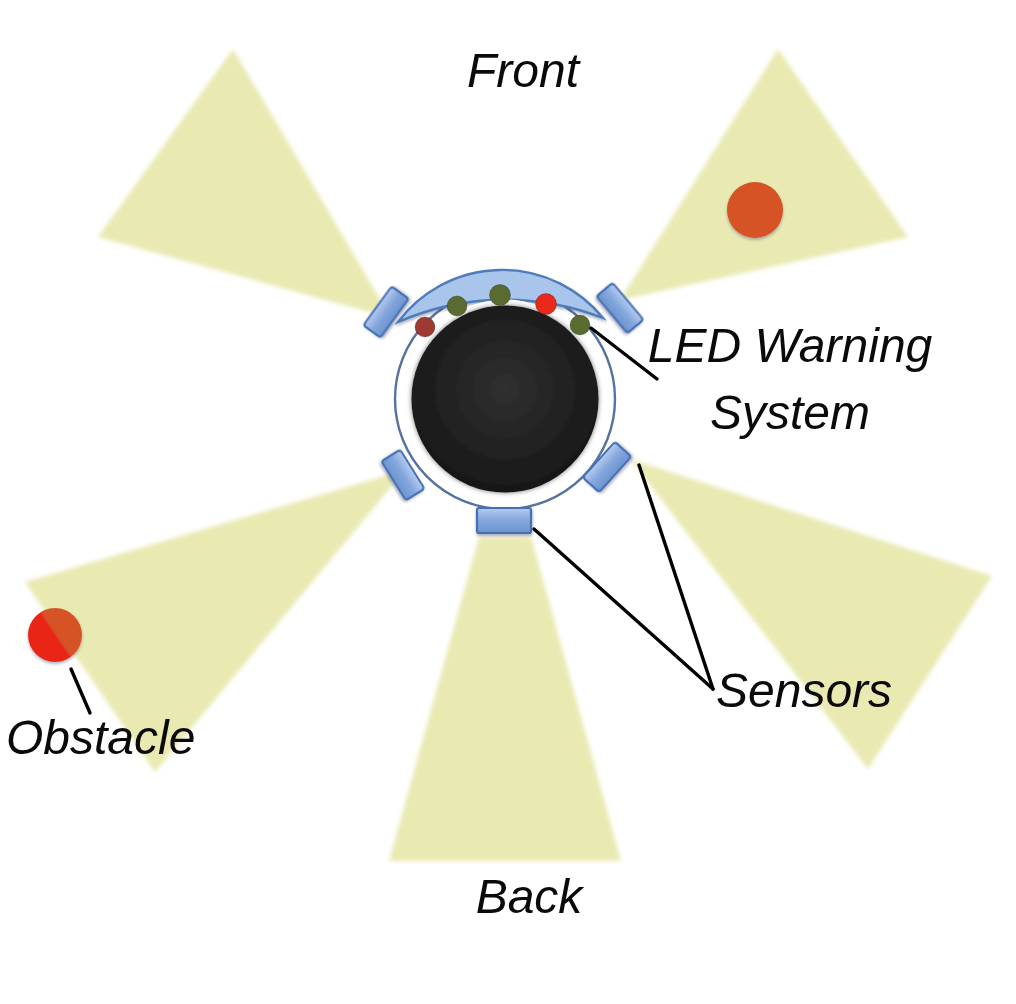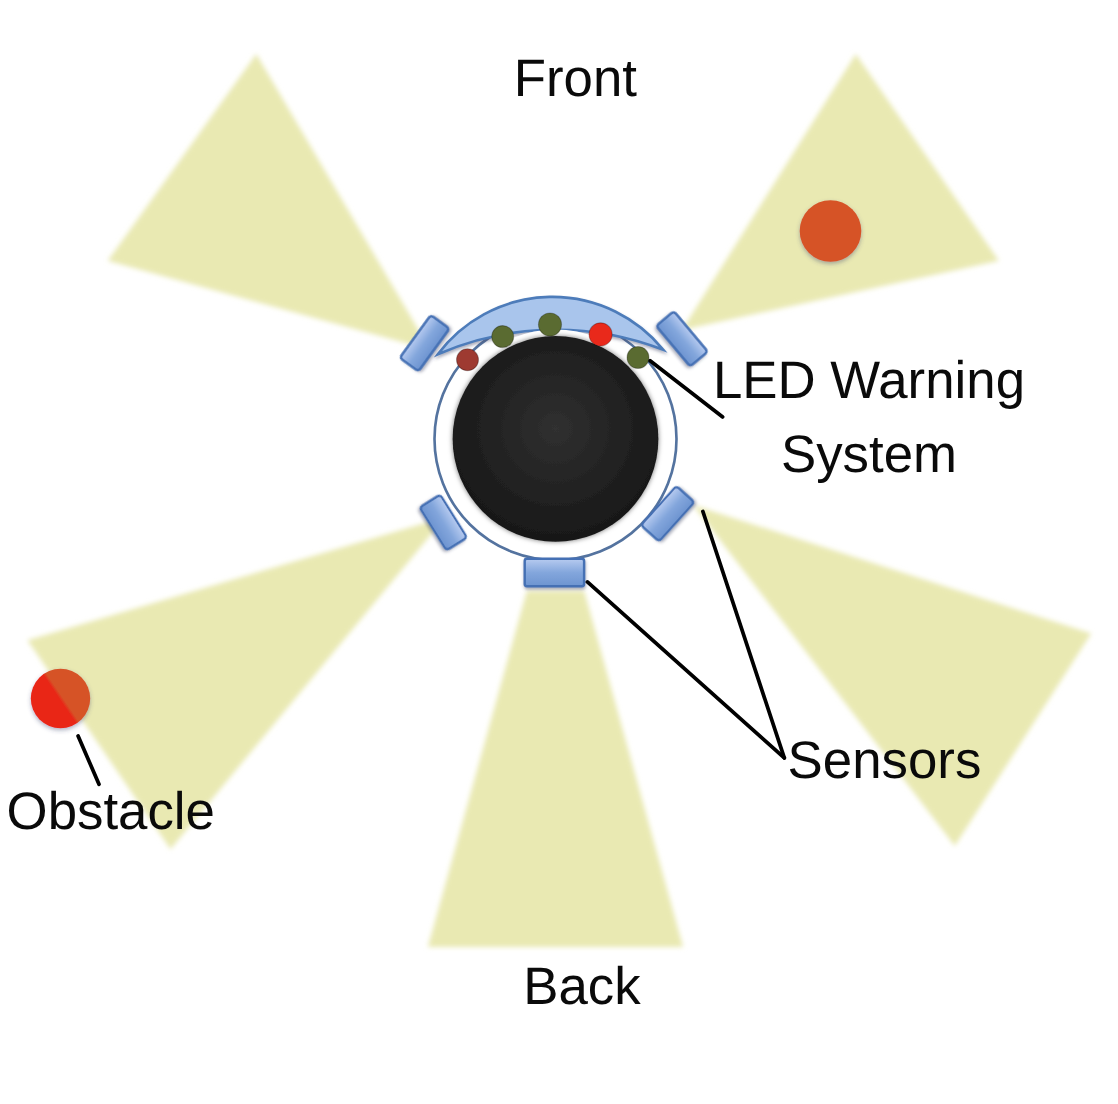--- a/index.html
+++ b/index.html
@@ -1,17 +1,17 @@
 <!DOCTYPE html>
 <html style="--background: #ffffff; --label: #0a0a0a; --leader_line: #000000; --cone_fill: #e9e9b2; --sensor_fill_top: #b7cbf0; --sensor_fill_mid: #83a6dc; --sensor_fill_bottom: #6d94d0; --sensor_border: #4470b4; --arc_fill: #a9c5ec; --arc_border: #4d7cba; --ring_outline: #54739f; --body_center: #303030; --body_edge: #191919; --led_dark_red: #9e3a31; --led_green: #5a6b31; --led_red: #e9291b; --obstacle_orange: #d65327; --obstacle_red: #e92517;"><head>
 <meta charset="utf-8">
 <style>
   html,body{margin:0;padding:0;background:#ffffff;}
   .stage{position:relative;width:1016px;height:932px;background:var(--background,#fff);overflow:hidden;
-         font-family:"Liberation Sans", sans-serif;}
+         font-family:"Liberation Sans", sans-serif;font-style:italic;}
   svg{display:block;}
   .dlabel{font-family:"Liberation Sans", sans-serif;font-size:48px;fill:var(--label,#0a0a0a);}
   .leader{stroke:var(--leader_line,#000);stroke-width:3.4;stroke-linecap:round;fill:none;}
   .cone{fill:var(--cone_fill,#e9e9b2);filter:url(#coneSoft);}
   .sensor{fill:url(#sensorGrad);stroke:var(--sensor_border,#4470b4);stroke-width:2.2;filter:url(#dropSh);}
   .led{stroke:rgba(0,0,0,0.25);stroke-width:1;}
 </style>
 </head>
 <body>
 

